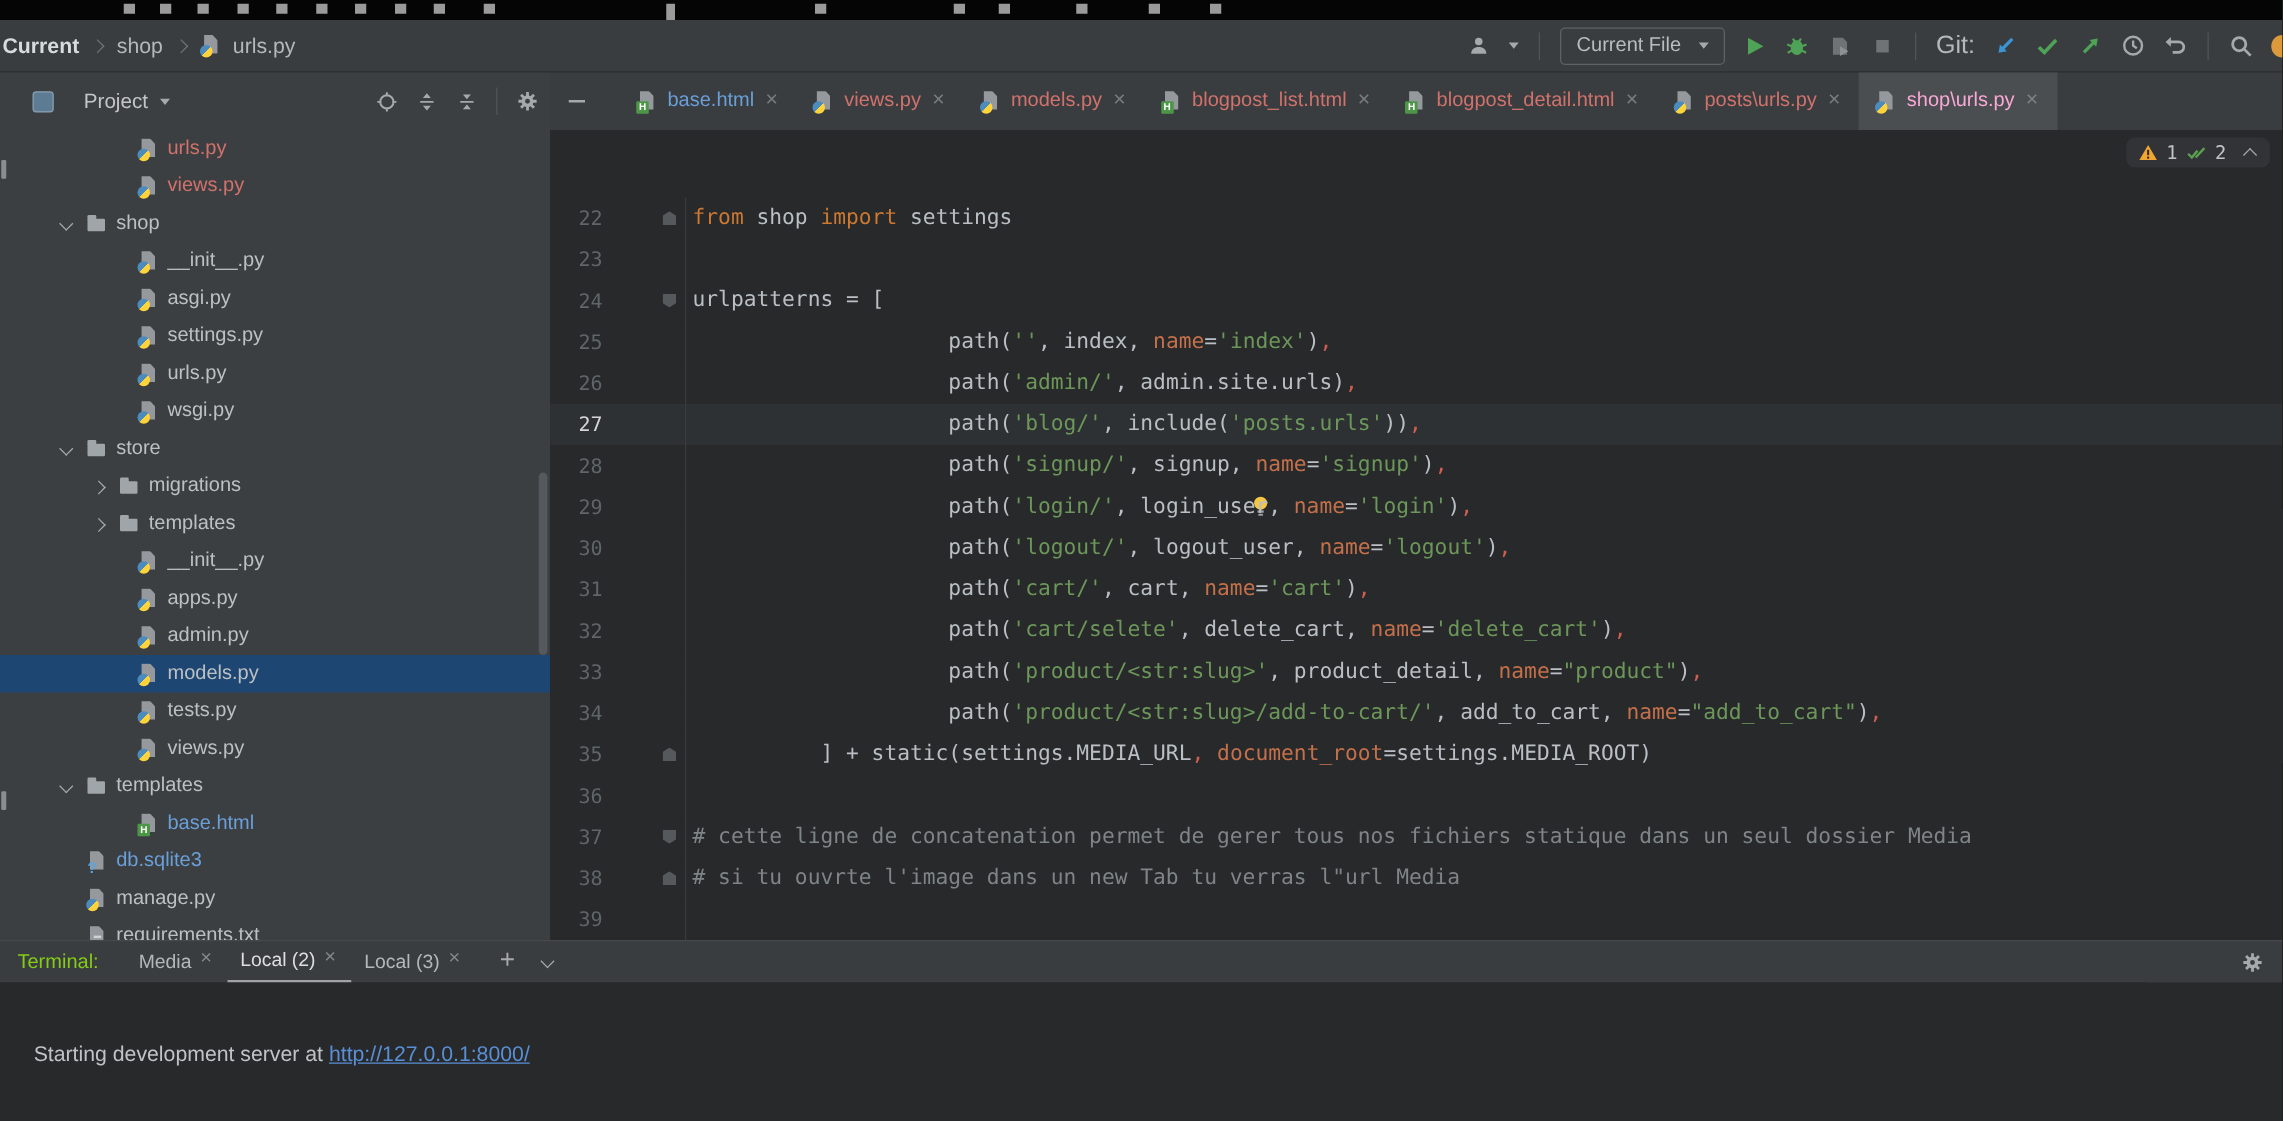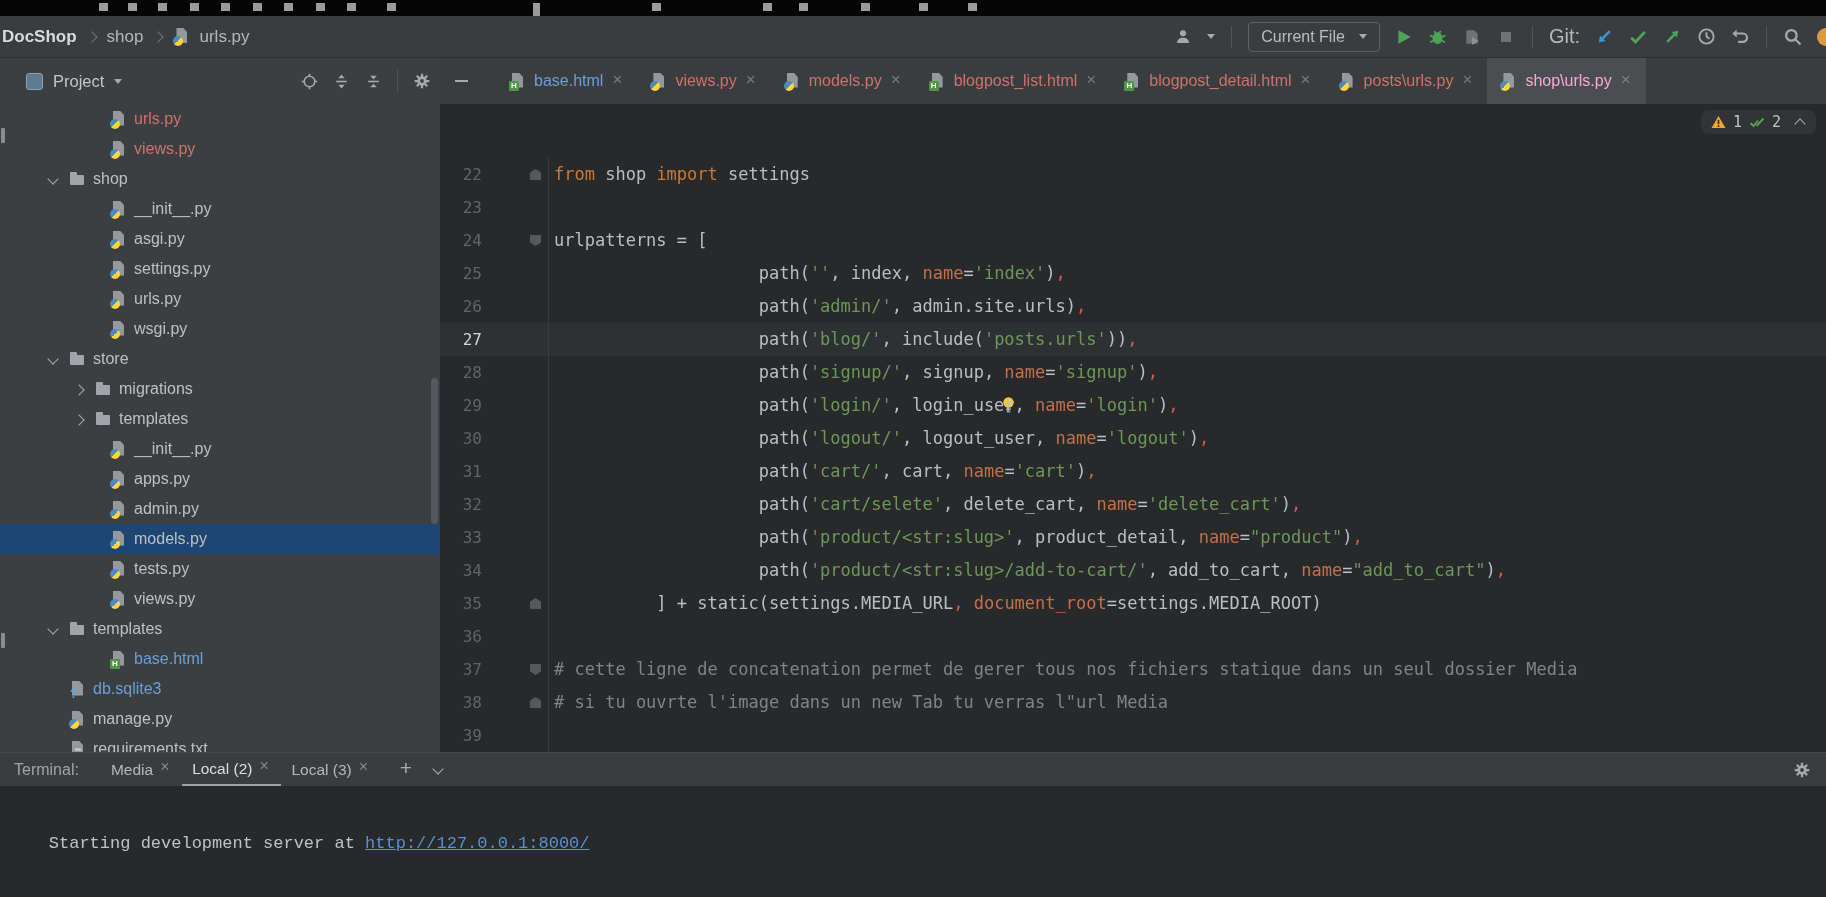--- a/index.html
+++ b/index.html
@@ -26,21 +26,21 @@
   .runcfg{display:flex;align-items:center;gap:14px;border:1px solid #5e6265;border-radius:4px;
           height:30px;padding:0 12px;color:#b9bdc0;font-size:16px;}
   .git-label{font-size:20px;color:#b4b8bb;}
   .orange-dot{width:18px;height:18px;border-radius:50%;background:#dd9a3c;margin-right:-9px;flex:none;}
   
   .main{position:absolute;left:0;top:58px;width:1826px;height:694px;display:flex;}
   
   .project-panel{position:relative;width:440px;height:100%;background:#3c3f42;flex:none;overflow:hidden;}
   .panel-header{height:46px;display:flex;align-items:center;gap:10px;padding:0 8px 0 26px;font-size:16.5px;}
   .proj-ico{width:17px;height:17px;background:#5d7b93;border:1.5px solid #8aa2b4;border-radius:3px;flex:none;}
-  .panel-title{color:#c3c6c8;margin-left:0;}
+  .panel-title{color:#c3c6c8;margin-left:14px;}
   .ph-icons{margin-left:auto;display:flex;align-items:center;gap:12px;}
   .tree{position:absolute;left:0;top:46px;right:0;bottom:0;overflow:hidden;font-size:16px;}
   .trow{height:30px;display:flex;align-items:center;gap:7px;white-space:nowrap;}
   .trow.sel{background:#1e4672;}
   .trow .chev{width:18px;height:14px;position:relative;flex:none;}
   .chev-down::before,.chev-right::before{content:"";position:absolute;left:5px;top:3px;width:7px;height:7px;
      border-right:1.7px solid #a6aaad;border-bottom:1.7px solid #a6aaad;transform:rotate(45deg);}
   .chev-right::before{transform:rotate(-45deg);top:4px;}
   .chev-none::before{content:none;}
   .lvl1{padding-left:44px;}
@@ -98,33 +98,33 @@
   .sg-r{color:#cf5e52;}
   .bulb{position:absolute;left:560px;top:6px;width:18px;height:20px;}
   .inspections{position:absolute;right:10px;top:6px;display:flex;align-items:center;gap:7px;
                padding:3px 10px;border-radius:7px;background:rgba(58,61,64,.55);font-size:15px;color:#c0c3c5;}
   .chev-up-ico{width:10px;height:10px;position:relative;margin-left:8px;}
   .chev-up-ico::before{content:"";position:absolute;left:0;top:3px;width:7px;height:7px;
      border-left:1.8px solid #a6aaad;border-top:1.8px solid #a6aaad;transform:rotate(45deg);}
   
   .terminal-bar{position:absolute;left:0;top:752px;width:1826px;height:34px;background:#3a3d40;
                 border-top:1px solid #46494c;display:flex;align-items:center;gap:8px;padding:0 14px;font-size:16px;}
-  .term-label{color:#a3a3a3;margin-right:14px;}
+  .term-label{color:#84cc16;margin-right:14px;}
   .ttab{display:flex;align-items:center;gap:7px;height:100%;padding:0 10px;color:#b4b8bb;font-size:15.5px;}
   .ttab.active{color:#dcdee0;border-bottom:2px solid #9fa3a5;}
   .ttab .x{position:relative;width:12px;height:12px;}
   .ttab .x::before{content:"\00d7";position:absolute;left:0;top:-6px;font-size:16px;color:#84888a;}
   .plus-ico{position:relative;width:16px;height:16px;margin-left:10px;}
   .plus-ico::before{content:"+";position:absolute;left:1px;top:-6px;font-size:21px;color:#a6a9ab;}
   .chev-dn-ico{width:12px;height:12px;position:relative;margin-left:10px;}
   .chev-dn-ico::before{content:"";position:absolute;left:1px;top:1px;width:7px;height:7px;
      border-right:1.8px solid #a6aaad;border-bottom:1.8px solid #a6aaad;transform:rotate(45deg);}
   .term-gear{margin-left:auto;}
   .terminal{position:absolute;left:0;top:786px;width:1718px;height:111px;background:#27292a;
-            font-family:Liberation Mono, monospace;font-size:17px;color:#bfc3c6;padding:8px 0 0 8px;}
+            font-family:Liberation Sans, sans-serif;font-size:17px;color:#bfc3c6;padding:8px 0 0 8px;}
   .tline{height:33px;line-height:33px;white-space:pre;}
   .tlink{color:#5a8fd6;text-decoration:underline;cursor:pointer;}
   
   .stripe-mark{position:absolute;left:1px;width:4px;height:15px;background:#8a8d8f;border-radius:1px;}
   svg{display:block;}
 </style>
 </head>
 <body>
 
 <div class="screen">
@@ -144,21 +144,21 @@
       <i style="left: 652px;"></i>
       <i style="left: 763px;"></i>
       <i style="left: 799px;"></i>
       <i style="left: 861px;"></i>
       <i style="left: 919px;"></i>
       <i style="left: 968px;"></i>
     </div>
 
   <div class="crumb-bar">
     <div class="crumbs">
-      <span class="crumb bold">DocShop</span>
+      <span class="crumb bold">Current</span>
       <span class="csep"></span>
       <span class="crumb">shop</span>
       <span class="csep"></span>
       <span class="fi fi-py"></span>
       <span class="crumb">urls.py</span>
     </div>
     <div class="toolbar">
       <span class="tb-ico">
         <svg width="18" height="18" viewBox="0 0 16 16">
             <circle cx="8" cy="4.6" r="2.7" fill="#a6a9ab"></circle>

